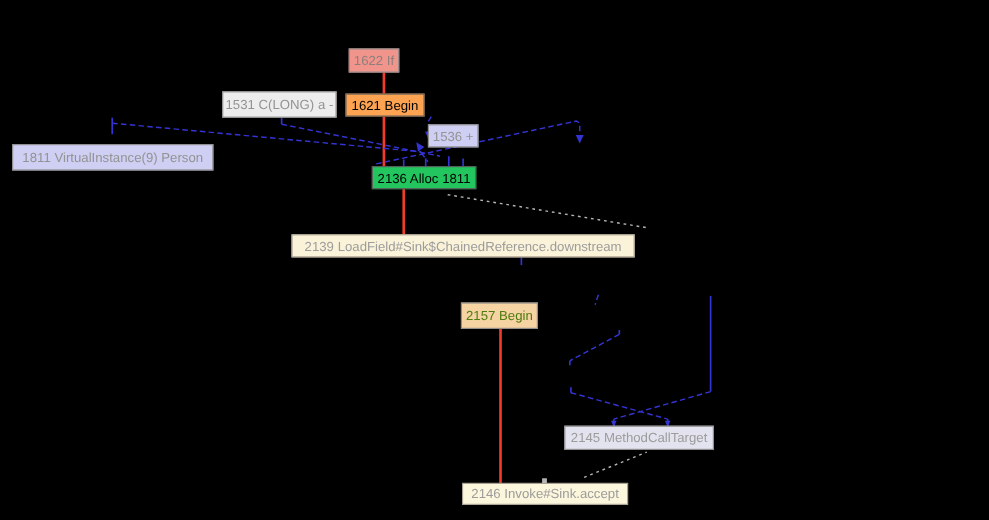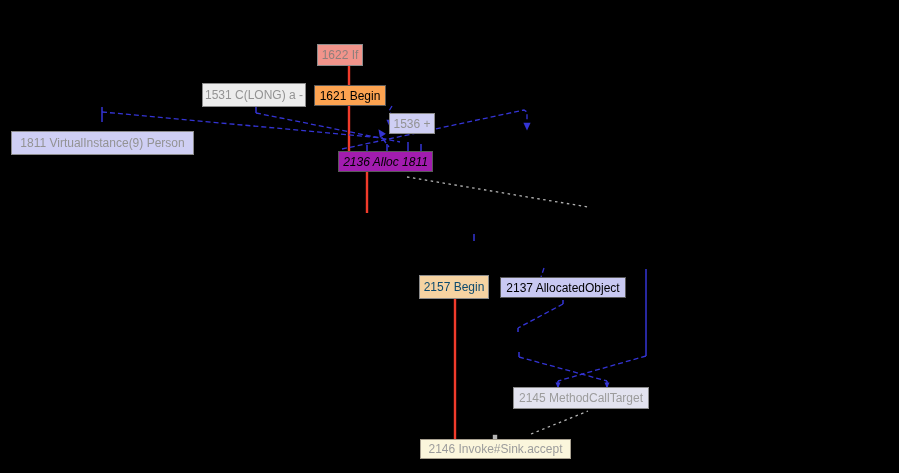--- a/index.html
+++ b/index.html
@@ -71,18 +71,18 @@
       <polygon points="0,-3.2 2.5600000000000005,2.4000000000000004 -2.5600000000000005,2.4000000000000004" transform="translate(558,385) rotate(180)" fill="#3434d4"></polygon>
       <polygon points="0,-3.2 2.5600000000000005,2.4000000000000004 -2.5600000000000005,2.4000000000000004" transform="translate(607,385) rotate(180)" fill="#3434d4"></polygon>
       <rect x="492.8" y="434.8" width="4.4" height="4.4" fill="#b4b4b4"></rect>
     </svg>
 
 <div class="graph-node" style="left: 317px; top: 44px; width: 46px; height: 22px; background: rgb(241, 148, 139); color: rgb(143, 127, 124); border: 1px solid rgb(140, 140, 140);">1622 If</div>
     <div class="graph-node" style="left: 11px; top: 83px; width: 183px; height: 24px; background: rgb(207, 207, 244); color: rgb(147, 147, 147); border: 1px solid rgb(140, 140, 140); margin-top: 48px;">1811 VirtualInstance(9) Person</div>
     <div class="graph-node" style="left: 202px; top: 83px; width: 104px; height: 24px; background: rgb(237, 237, 237); color: rgb(147, 147, 147); border: 1px solid rgb(140, 140, 140);">1531 C(LONG) a -</div>
     <div class="graph-node" style="left: 314px; top: 85px; width: 72px; height: 21px; background: rgb(253, 163, 81); color: rgb(0, 0, 0); border: 1px solid rgb(90, 90, 90);">1621 Begin</div>
     <div class="graph-node" style="left: 389px; top: 85px; width: 46px; height: 21px; background: rgb(207, 207, 244); color: rgb(147, 147, 147); border: 1px solid rgb(140, 140, 140); margin-top: 28px;">1536 +</div>
-    <div class="graph-node" style="left: 338px; top: 151px; width: 95px; height: 21px; background: #a21caf; color: rgb(0, 0, 0); border: 1px solid rgb(90, 90, 90); font-style: italic;">2136 Alloc 1811</div>
-    <div class="graph-node" style="left: 419px; top: 275px; width: 70px; height: 24px; background: rgb(246, 211, 162); color: #0c4a6e; border: 1px solid rgb(140, 140, 140);">2157 Begin</div>
-    <div class="graph-node" style="left: 500px; top: 277px; width: 126px; height: 21px; background: rgb(201, 201, 242); color: rgb(0, 0, 0); border: 1px solid rgb(90, 90, 90);">2137 AllocatedObject</div>
+    <div class="graph-node" style="left: 338px; top: 151px; width: 95px; height: 21px; background: #22c55e; color: rgb(0, 0, 0); border: 1px solid rgb(90, 90, 90);">2136 Alloc 1811</div>
+    <div class="graph-node" style="left: 265px; top: 213px; width: 312px; height: 21px; background: rgb(251, 243, 217); color: rgb(156, 156, 156); border: 1px solid rgb(168, 160, 144);">2139 LoadField#Sink$ChainedReference.downstream</div>
+    <div class="graph-node" style="left: 419px; top: 275px; width: 70px; height: 24px; background: rgb(246, 211, 162); color: #4d7c0f; border: 1px solid rgb(140, 140, 140);">2157 Begin</div>
     <div class="graph-node" style="left: 513px; top: 387px; width: 136px; height: 22px; background: rgb(227, 227, 239); color: rgb(156, 156, 156); border: 1px solid rgb(140, 140, 140);">2145 MethodCallTarget</div>
     <div class="graph-node" style="left: 420px; top: 439px; width: 151px; height: 20px; background: rgb(251, 246, 220); color: rgb(156, 156, 156); border: 1px solid rgb(168, 160, 144);">2146 Invoke#Sink.accept</div>
   </div>
 
 </body></html>

